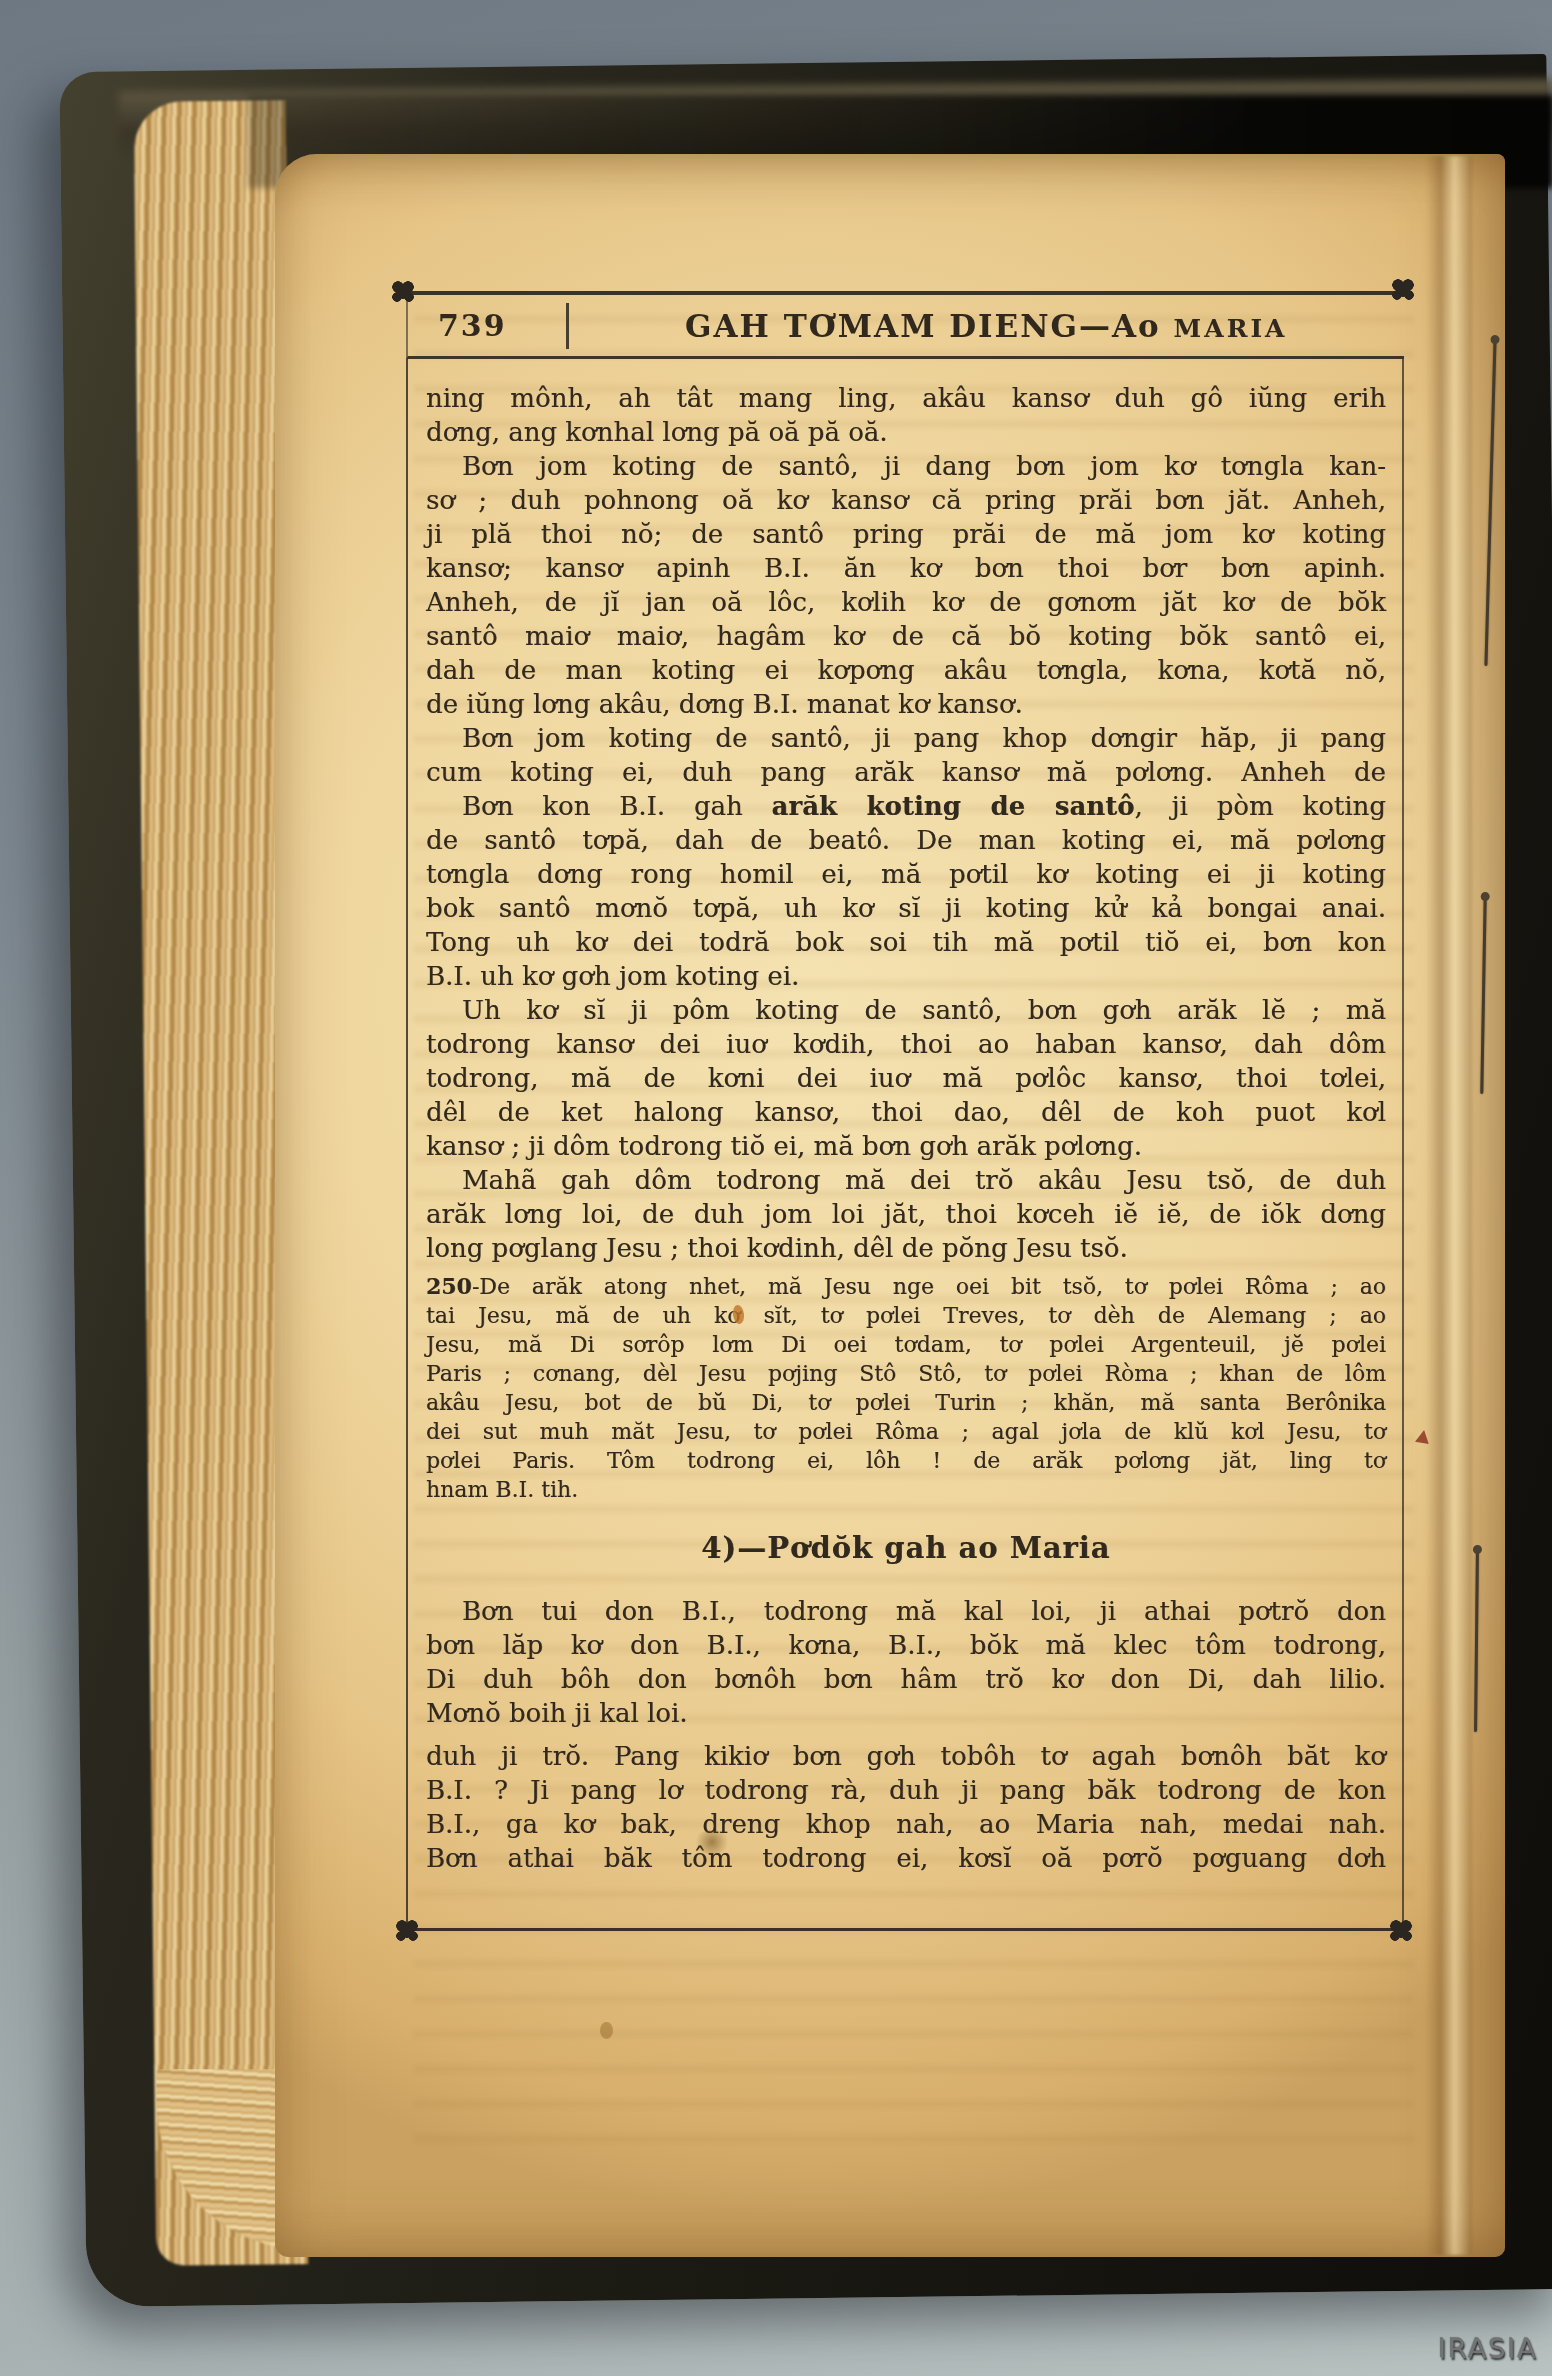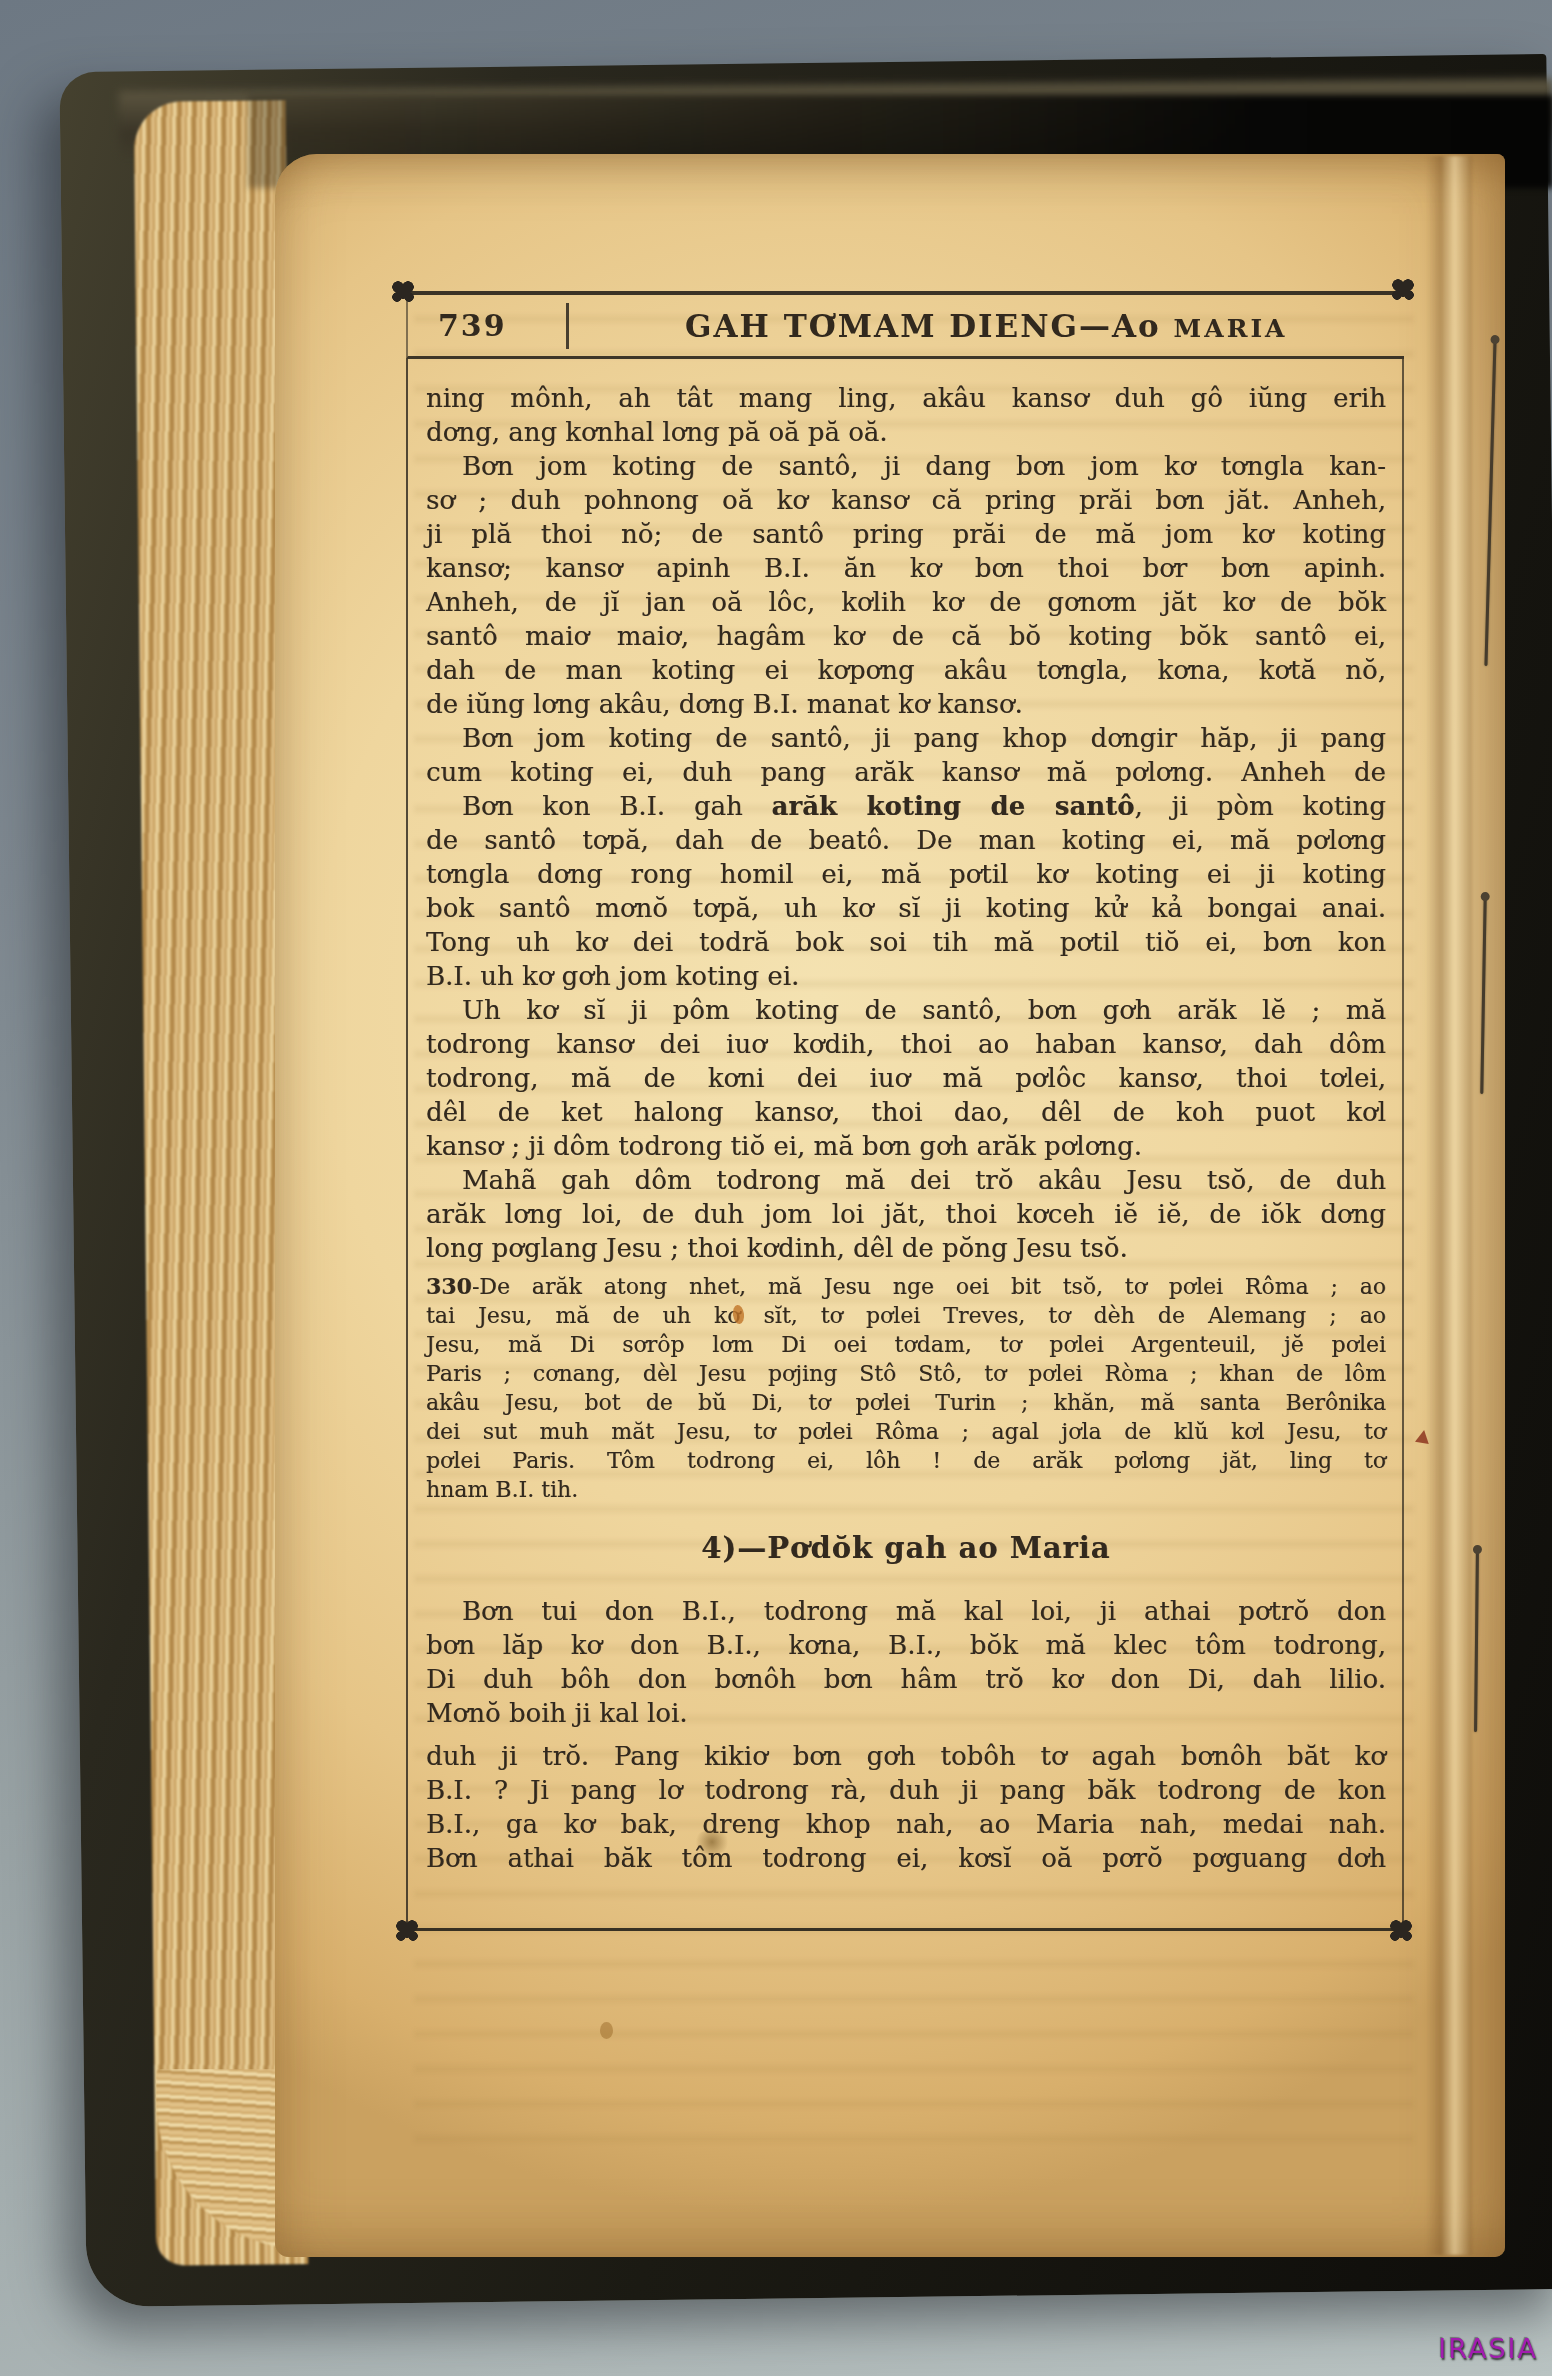--- a/index.html
+++ b/index.html
@@ -172,21 +172,21 @@
   .stain-bottom-speck {
     left: 600px; top: 2022px; width: 13px; height: 17px; border-radius: 50%;
     background: #9a6a28; opacity: 0.5;
   }
 
   
   .watermark {
     position: absolute; right: 14px; bottom: 12px;
     font-family: "DejaVu Sans", sans-serif;
     font-size: 27px; letter-spacing: 2px;
-    color: #a21caf;
+    color: #737373;
     text-shadow: 1px 2px 2px rgba(15,15,15,0.85), -1px -1px 1px rgba(0,0,0,0.35);
   }
 </style>
 </head>
 <body>
 
 <div class="book-cover"></div>
 <div class="book-cover-top-edge"></div>
 <div class="page-stack-left"></div>
 <div class="page-stack-bottom"></div>
@@ -245,21 +245,21 @@
         <div class="line j">todrong, mă de kơni dei iuơ mă pơlôc kansơ, thoi tơlei,</div>
         <div class="line j">dêl de ket halong kansơ, thoi dao, dêl de koh puot kơl</div>
         <div class="line">kansơ ; ji dôm todrong tiŏ ei, mă bơn gơh arăk pơlơng.</div>
       </div>
       <div class="para">
         <div class="line j indent">Mahã gah dôm todrong mă dei trŏ akâu Jesu tsŏ, de duh</div>
         <div class="line j">arăk lơng loi, de duh jom loi jăt, thoi kơceh iĕ iĕ, de iŏk dơng</div>
         <div class="line">long pơglang Jesu ; thoi kơdinh, dêl de pŏng Jesu tsŏ.</div>
       </div>
       <div class="note">
-        <div class="line j"><span class="bold">330</span>-De arăk atong nhet, mă Jesu nge oei bit tsŏ, tơ pơlei Rôma ; ao</div>
+        <div class="line j"><span class="bold">250</span>-De arăk atong nhet, mă Jesu nge oei bit tsŏ, tơ pơlei Rôma ; ao</div>
         <div class="line j">tai Jesu, mă de uh kơ sĭt, tơ pơlei Treves, tơ dèh de Alemang ; ao</div>
         <div class="line j">Jesu, mă Di sơrôp lơm Di oei tơdam, tơ pơlei Argenteuil, jĕ pơlei</div>
         <div class="line j">Paris ; cơnang, dèl Jesu pơjing Stô Stô, tơ pơlei Ròma ; khan de lôm</div>
         <div class="line j">akâu Jesu, bot de bŭ Di, tơ pơlei Turin ; khăn, mă santa Berônika</div>
         <div class="line j">dei sut muh măt Jesu, tơ pơlei Rôma ; agal jơla de klŭ kơl Jesu, tơ</div>
         <div class="line j">pơlei Paris. Tôm todrong ei, lôh !  de arăk pơlơng jăt, ling tơ</div>
         <div class="line">hnam B.I. tih.</div>
       </div>
       <div class="heading">4)—Pơdŏk gah ao Maria</div>
       <div class="para para-q">

